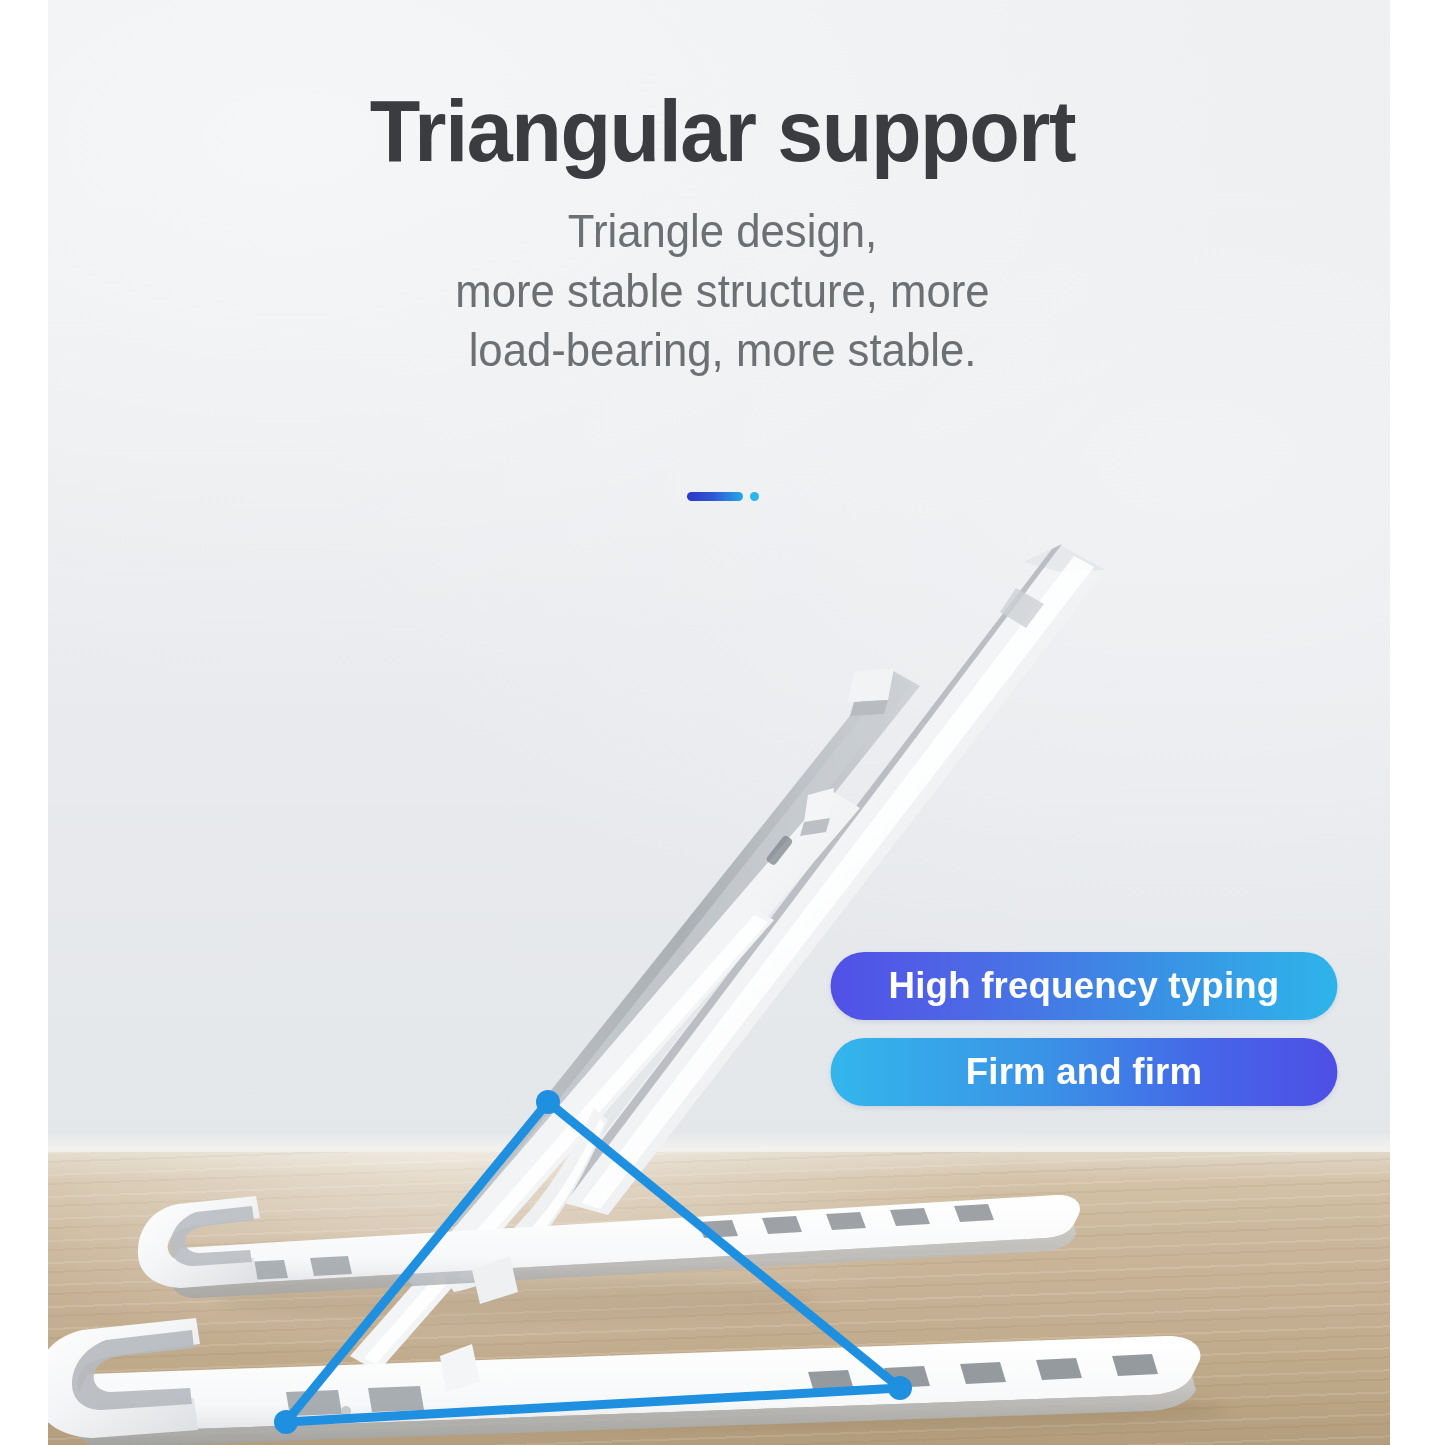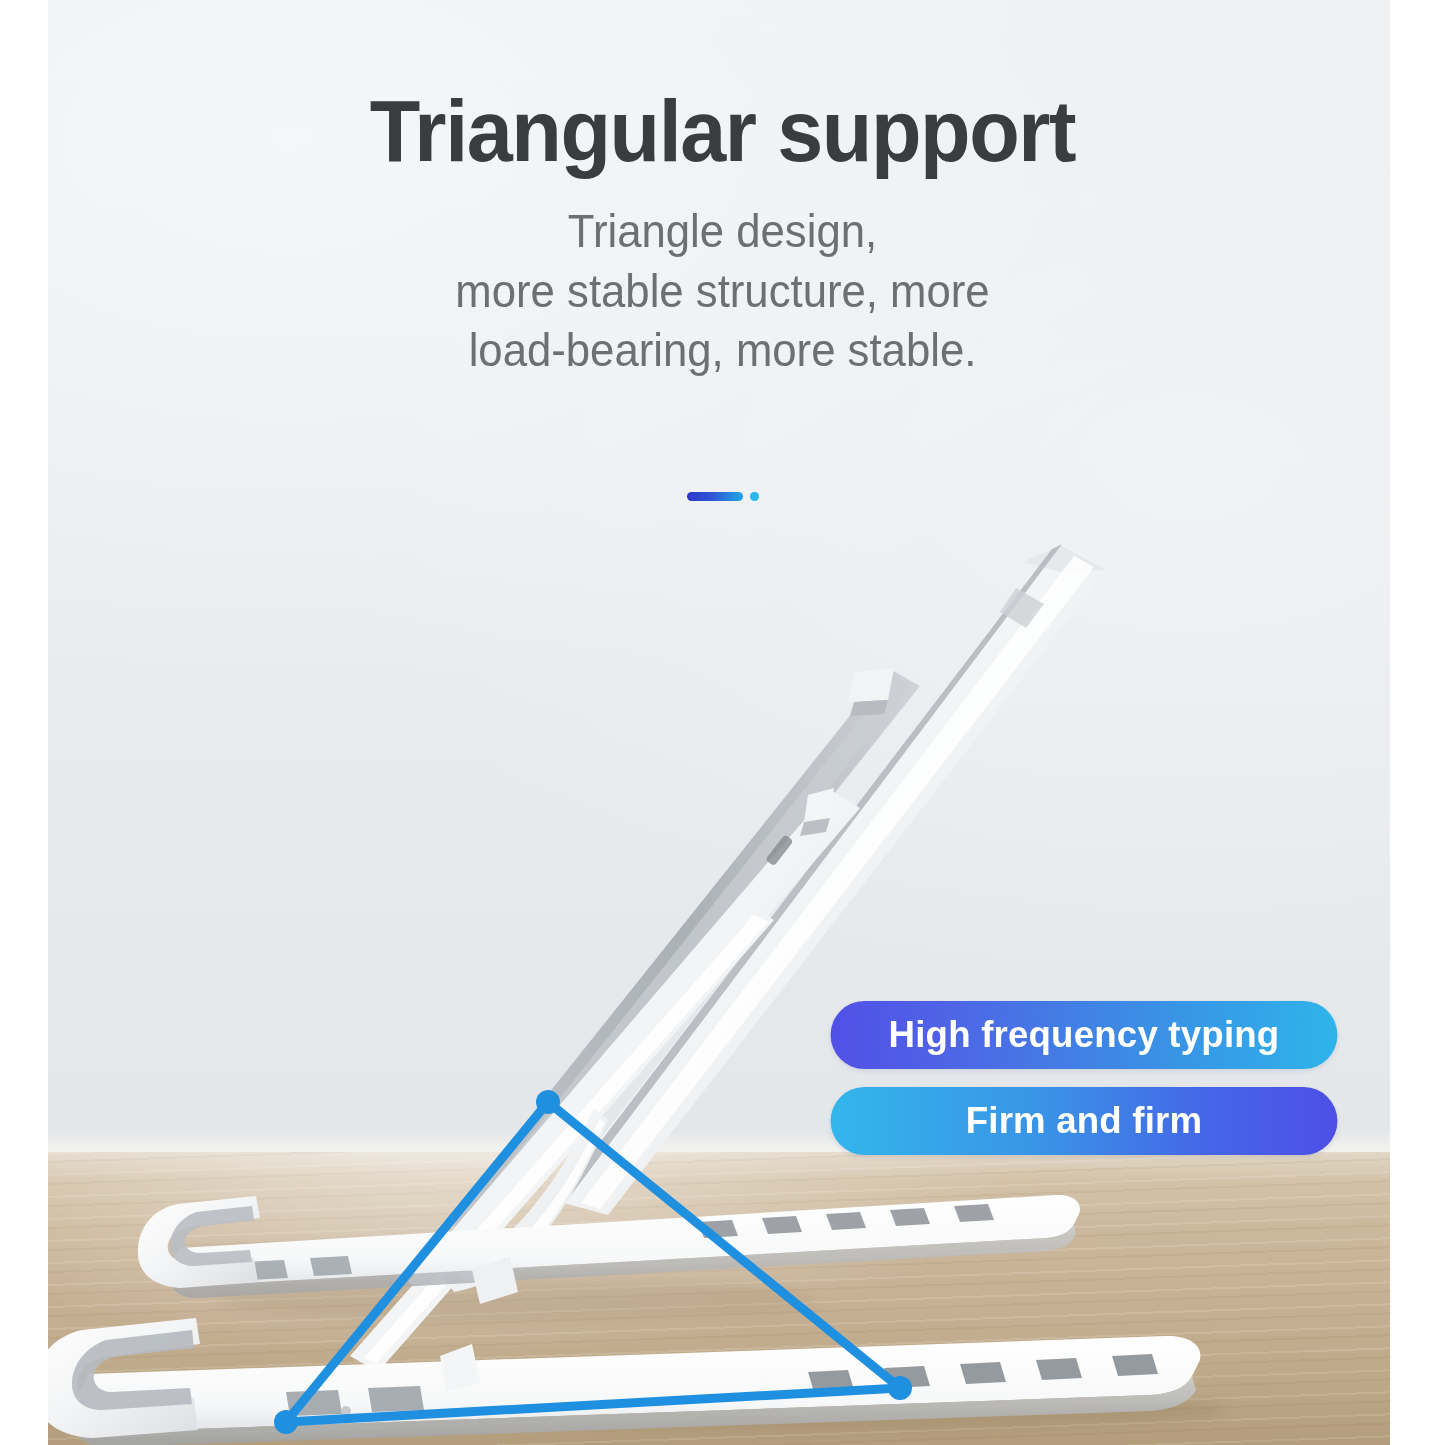--- a/index.html
+++ b/index.html
@@ -79,21 +79,21 @@
     position:absolute; left:0; right:0; top:492px; z-index:30;
     display:flex; align-items:center; justify-content:center; gap:7px;
   }
   .divider-bar {
     width:56px; height:9px; border-radius:5px;
     background:linear-gradient(90deg,#2d36c9 0%, #2f56d6 45%, #23a7e6 100%);
   }
   .divider-dot { width:9px; height:9px; border-radius:50%; background:#2bb6ec; }
 
   
-  .badges { position:absolute; left:828px; top:1001px; z-index:32; }
+  .badges { position:absolute; left:828px; top:952px; z-index:32; }
   .badge {
     height:68px; border-radius:34px;
     display:flex; align-items:center; justify-content:center;
     color:#ffffff; font-weight:700; font-size:37px;
     letter-spacing:.2px;
     box-shadow:0 2px 5px rgba(40,60,120,.12);
     transform:scaleX(0.99);
   }
   .badge-1 {
     width:512px;

